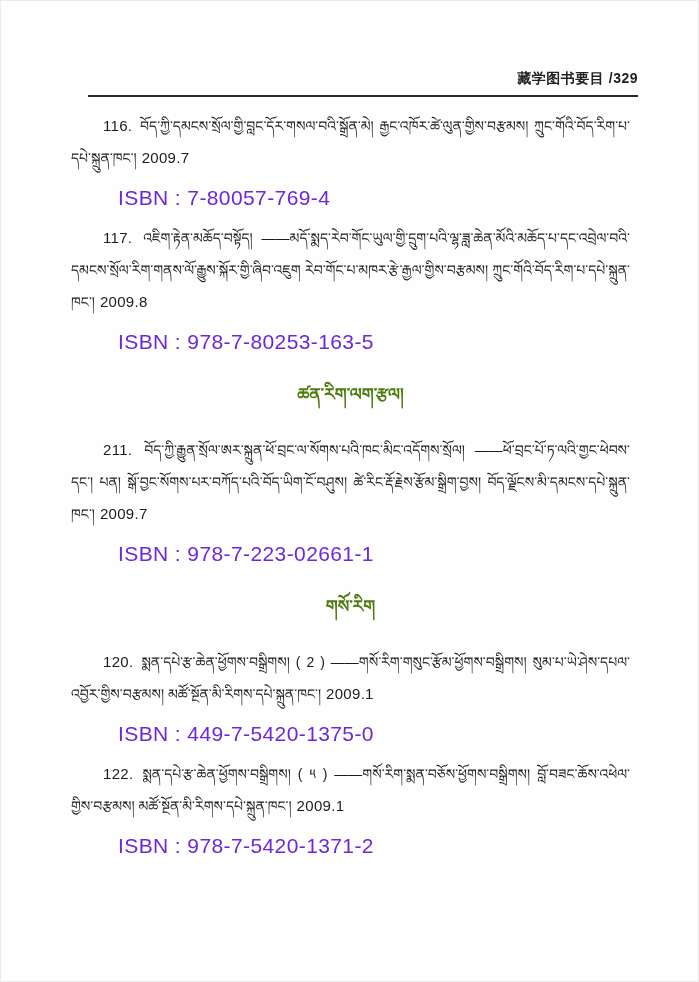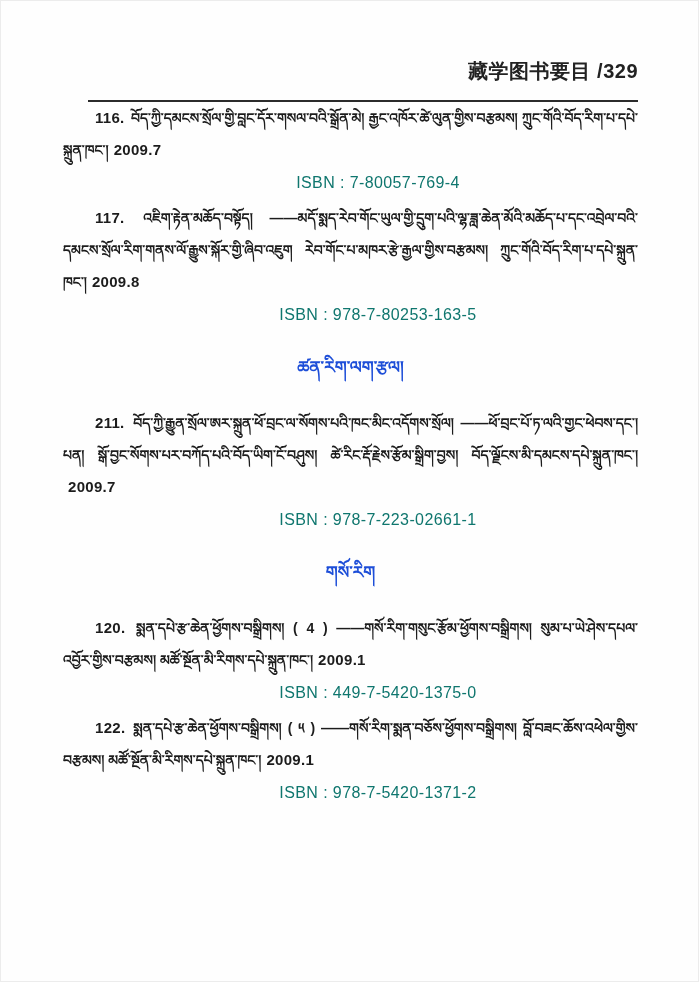--- a/index.html
+++ b/index.html
@@ -13,74 +13,72 @@
     width: 699px;
     height: 982px;
     margin: 0 auto;
     background: #fefefe;
     color: #1c1c1c;
     overflow: hidden;
     box-shadow: inset 0 0 0 1px #ececec;
   }
   .running-header {
     position: absolute;
-    top: 58px;
+    top: 70px;
     left: 88px;
     width: 550px;
     text-align: right;
-    font-size: 20px;
+    font-size: 14px;
     font-weight: 600;
     letter-spacing: 0.5px;
     color: #222;
-    padding-bottom: 15px;
+    padding-bottom: 7px;
     border-bottom: 2px solid #2b2b2b;
   }
   .content {
     position: absolute;
     top: 102px;
     left: 63px;
     width: 575px;
   }
   .entry-body {
-    margin: 0;
+    margin: 8px;
     text-indent: 32px;
     text-align: justify;
     line-height: 32px;
     font-size: 14px;
-    font-weight: bold;
   }
   .num {
     font-size: 15px;
     letter-spacing: 0.3px;
     padding-right: 2px;
   }
   .tib {
     font-size: 14px;
   }
   .date {
     font-size: 15px;
     padding-left: 5px;
     letter-spacing: 0.3px;
   }
   .isbn {
     margin: 1px 0 3px 0;
     padding-left: 55px;
     line-height: 32px;
-    font-size: 16px;
+    font-size: 21px;
     letter-spacing: 0.4px;
-    color: #0f766e;
-    text-align: center;
+    color: #6d28d9;
   }
   .section-heading {
     margin: 24px 0 26px 0;
     text-align: center;
     font-size: 17px;
     font-weight: bold;
     line-height: 26px;
-    color: #1d4ed8;
+    color: #4d7c0f;
   }
 </style>
 </head>
 <body>
 
 <div class="page">
 
   <div class="running-header">藏学图书要目 /329</div>
 
   <div class="content">
@@ -99,21 +97,21 @@
 
     <div class="entry">
       <p class="entry-body"><span class="num">211.</span> <span class="tib">བོད་ཀྱི་རྒྱུན་སྲོལ་ཨར་སྐྲུན་ཕོ་བྲང་ལ་སོགས་པའི་ཁང་མིང་འདོགས་སྲོལ། ——ཕོ་བྲང་པོ་ཏ་ལའི་གྱང་ཕེབས་དང་།  པན།  སྒོ་བྱང་སོགས་པར་བཀོད་པའི་བོད་ཡིག་ངོ་བཤུས།  ཚེ་རིང་རྡོ་རྗེས་རྩོམ་སྒྲིག་བྱས།  བོད་ལྗོངས་མི་དམངས་དཔེ་སྐྲུན་ཁང་།</span><span class="date">2009.7</span></p>
       <p class="isbn">ISBN : 978-7-223-02661-1</p>
     </div>
 
 
     <h2 class="section-heading tib">གསོ་རིག</h2>
 
     <div class="entry">
-      <p class="entry-body"><span class="num">120.</span> <span class="tib">སྨན་དཔེ་རྩ་ཆེན་ཕྱོགས་བསྒྲིགས། ( 4 ) ——གསོ་རིག་གསུང་རྩོམ་ཕྱོགས་བསྒྲིགས།  སུམ་པ་ཡེ་ཤེས་དཔལ་འབྱོར་གྱིས་བརྩམས།  མཚོ་སྔོན་མི་རིགས་དཔེ་སྐྲུན་ཁང་།</span><span class="date">2009.1</span></p>
+      <p class="entry-body"><span class="num">120.</span> <span class="tib">སྨན་དཔེ་རྩ་ཆེན་ཕྱོགས་བསྒྲིགས། ( 2 ) ——གསོ་རིག་གསུང་རྩོམ་ཕྱོགས་བསྒྲིགས།  སུམ་པ་ཡེ་ཤེས་དཔལ་འབྱོར་གྱིས་བརྩམས།  མཚོ་སྔོན་མི་རིགས་དཔེ་སྐྲུན་ཁང་།</span><span class="date">2009.1</span></p>
       <p class="isbn">ISBN : 449-7-5420-1375-0</p>
     </div>
 
     <div class="entry">
     </div>
 
     <div class="entry">
       <p class="entry-body"><span class="num">122.</span> <span class="tib">སྨན་དཔེ་རྩ་ཆེན་ཕྱོགས་བསྒྲིགས། ( ༥ ) ——གསོ་རིག་སྨན་བཅོས་ཕྱོགས་བསྒྲིགས།  བློ་བཟང་ཆོས་འཕེལ་གྱིས་བརྩམས།  མཚོ་སྔོན་མི་རིགས་དཔེ་སྐྲུན་ཁང་།</span><span class="date">2009.1</span></p>
       <p class="isbn">ISBN : 978-7-5420-1371-2</p>
     </div>

